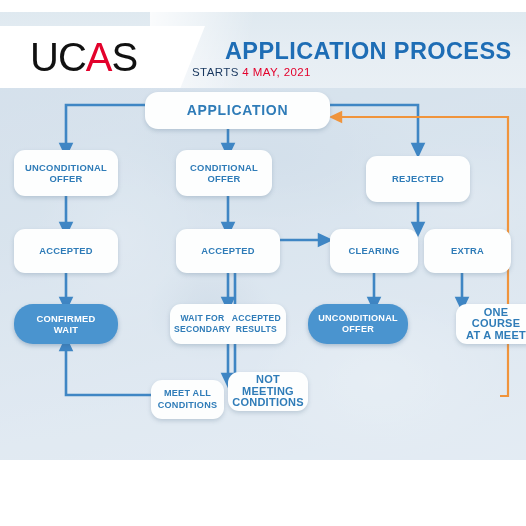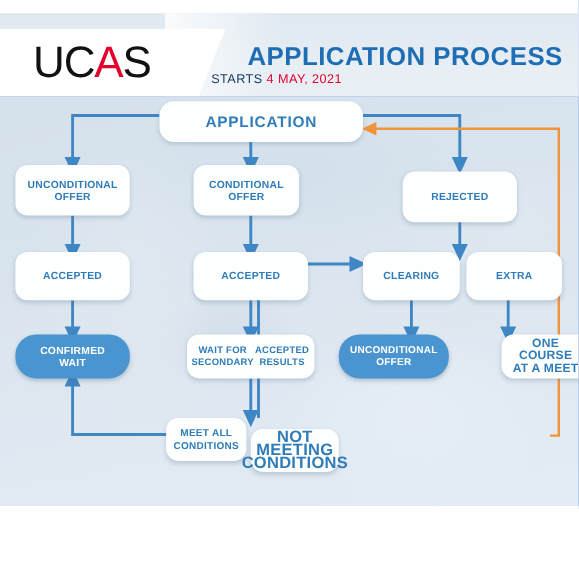--- a/index.html
+++ b/index.html
@@ -178,21 +178,21 @@
     <div class="node" style="left:420px;top:216px;width:80px;height:40px;font-size:11px;flex-direction:column;margin-left:36px;">
       <span class="lbl">ONE COURSE</span>
       <span class="lbl">AT A MEET</span>
     </div>
 
     <div class="node" style="left:151px;top:292px;width:73px;height:39px;font-size:9.1px;flex-direction:column;">
       <span class="lbl">MEET ALL</span>
       <span class="lbl">CONDITIONS</span>
     </div>
 
-    <div class="node" style="left:228px;top:302px;width:80px;height:39px;font-size:15px;flex-direction:column;">
+    <div class="node" style="left:228px;top:284px;width:80px;height:39px;font-size:11px;flex-direction:column;">
       <span class="lbl">NOT MEETING</span>
       <span class="lbl">CONDITIONS</span>
     </div>
   </div>
 
   <div class="footer">
     
   </div>
 
 </div>

